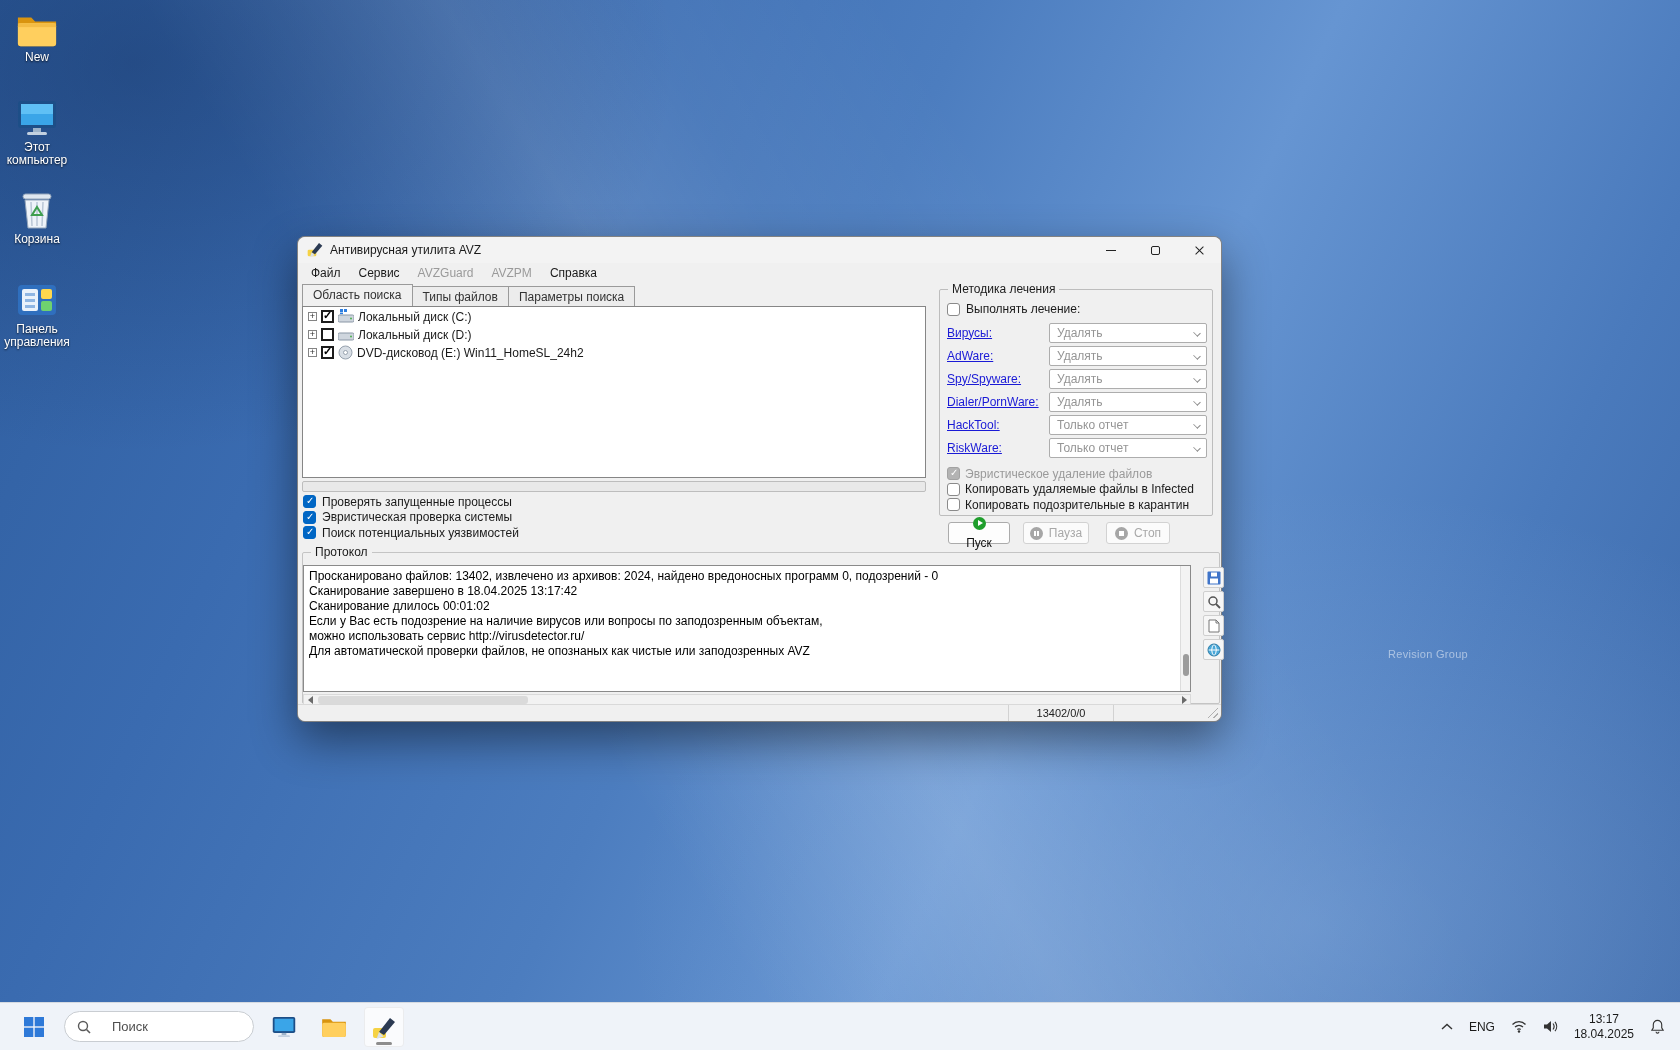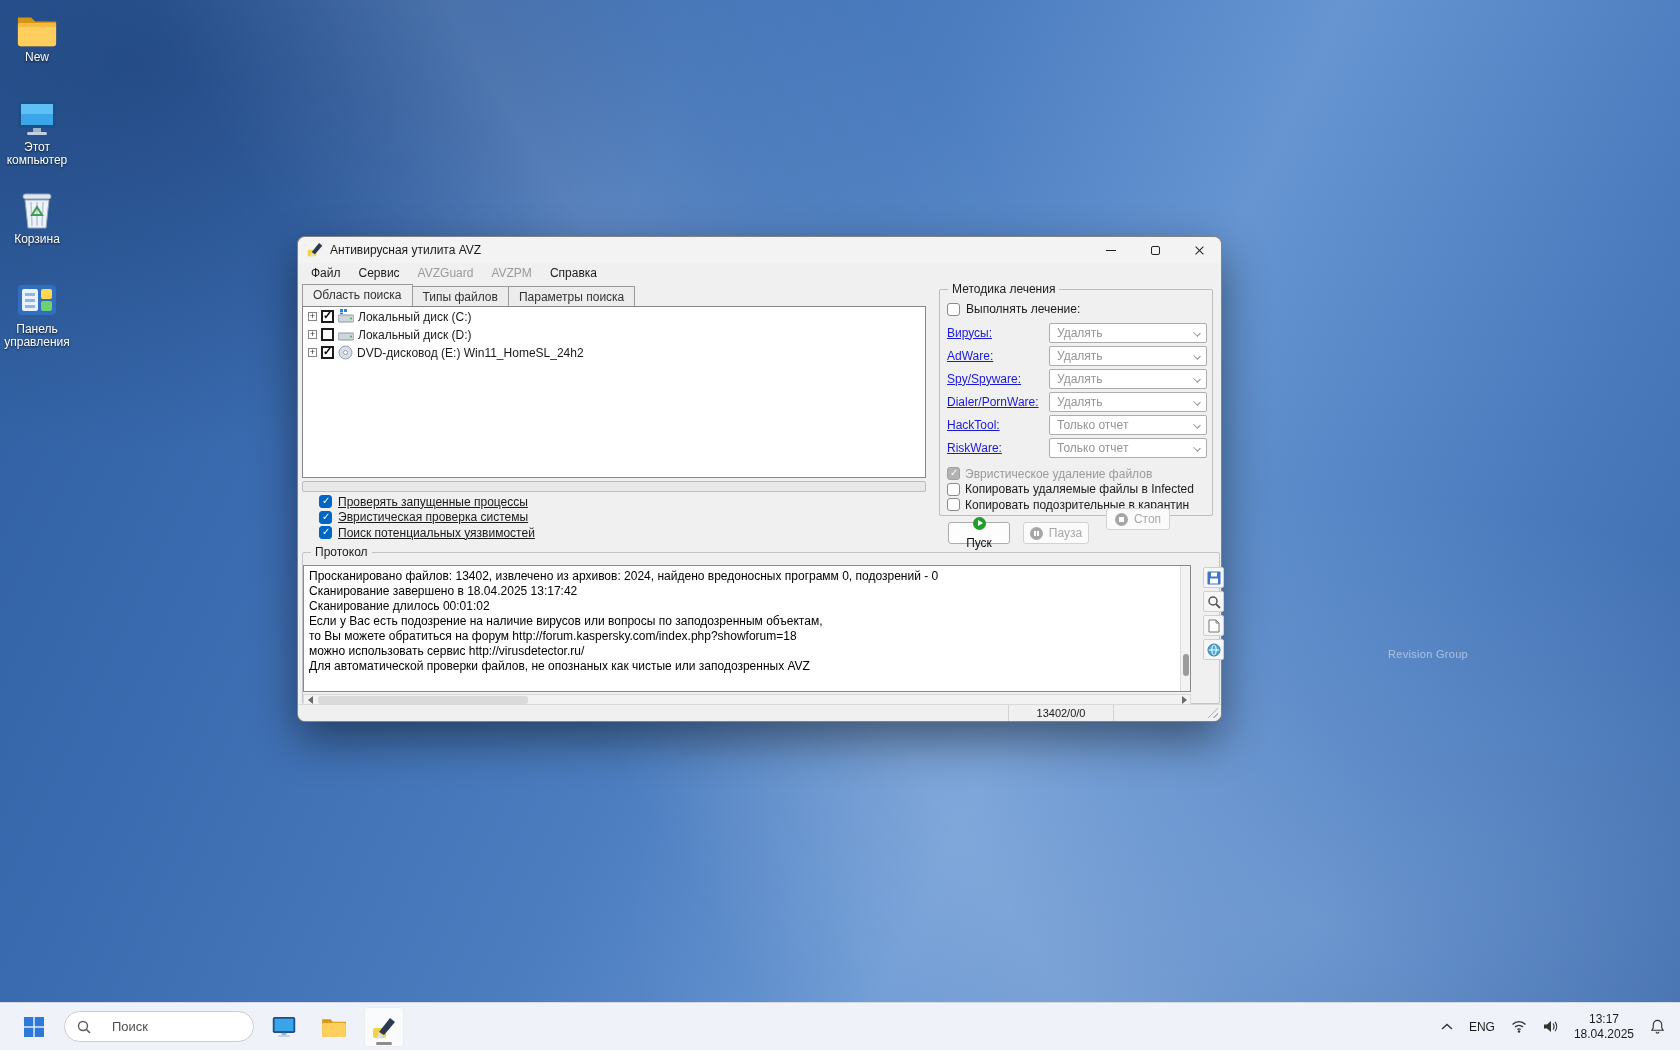--- a/index.html
+++ b/index.html
@@ -47,21 +47,21 @@
 
   .treebox{ position:absolute; left:4px; top:69px; width:624px; height:172px; background:#fff; border:1px solid #868686;}
   .trow{ display:flex; align-items:center; height:17px; margin:1px 0 0 5px; gap:4px;}
   .plusbox{ width:9px; height:9px; border:1px solid #848484; background:#fff; font-size:9px; line-height:7px; text-align:center; color:#333; flex:0 0 auto;}
   .cbx{ width:13px; height:13px; border:2px solid #1c1c1c; background:#fff; position:relative; flex:0 0 auto;}
   .cbx.checked::after{ content:"\2713"; position:absolute; left:0px; top:-3px; font-size:11px; font-weight:bold; color:#000;}
   .t-ico{ flex:0 0 auto; display:flex;}
 
   .progressbar{ position:absolute; left:4px; top:244px; width:624px; height:11px; background:#e9e9e9; border:1px solid #bdbdbd; border-radius:2px;}
 
-  .scanopts{ position:absolute; left:21px; top:257px;text-decoration:underline;}
+  .scanopts{ position:absolute; left:5px; top:257px;}
   .opt{ display:flex; align-items:center; gap:6px; height:15.5px;}
   .cb11{ width:13px; height:13px; border:1px solid #8a8a8a; border-radius:3px; background:#fff; position:relative; flex:0 0 auto;}
   .cb11.checked{ background:var(--accent); border-color:var(--accent);}
   .cb11.checked::after{ content:"\2713"; position:absolute; left:2px; top:-1px; font-size:10px; color:#fff;}
   .cb11.checked.dis{ background:#b3b3b3; border-color:#a2a2a2;}
   .opt .olbl{ color:#1a1a1a;}
   .opt.dis .olbl{ color:#9a9a9a;}
 
   .group{ position:absolute; border:1px solid #bdbdbd; border-radius:2px;}
   .group>.glabel{ position:absolute; top:-8px; left:8px; background:#f0f0f0; padding:0 4px; color:#1a1a1a;}
@@ -339,34 +339,33 @@
   </div>
 
   <div class="act-btn" style="left:650px; top:285px; width:62px;flex-direction:column;">
     <span class="bico play"></span>
     <span>Пуск</span>
   </div>
   <div class="act-btn disabled" style="left:725px; top:285px; width:66px;">
     <span class="bico gray pause"></span>
     <span>Пауза</span>
   </div>
-  <div class="act-btn disabled" style="left:808px; top:271px; width:64px;">
+  <div class="act-btn disabled" style="left:808px; top:285px; width:64px;">
     <span class="bico gray stop"></span>
     <span>Стоп</span>
   </div>
 
   <div class="group g-prot">
     <span class="glabel">Протокол</span>
     <div class="logbox">
       <div class="logtext">
         <div>Просканировано файлов: 13402, извлечено из архивов: 2024, найдено вредоносных программ 0, подозрений - 0</div>
         <div>Сканирование завершено в 18.04.2025 13:17:42</div>
         <div>Сканирование длилось 00:01:02</div>
         <div>Если у Вас есть подозрение на наличие вирусов или вопросы по заподозренным объектам,</div>
-        <div>то Вы можете обратиться на форум http://forum.kaspersky.com/index.php?showforum=18</div>
         <div>можно использовать сервис http://virusdetector.ru/</div>
         <div>Для автоматической проверки файлов, не опознаных как чистые или заподозренных AVZ</div>
       </div>
       <div class="vsb">
           <div class="thumb"></div>
         </div>
     </div>
     <div class="sidetools">
       <div class="stool">
         <svg width="14" height="14" viewBox="0 0 14 14">

